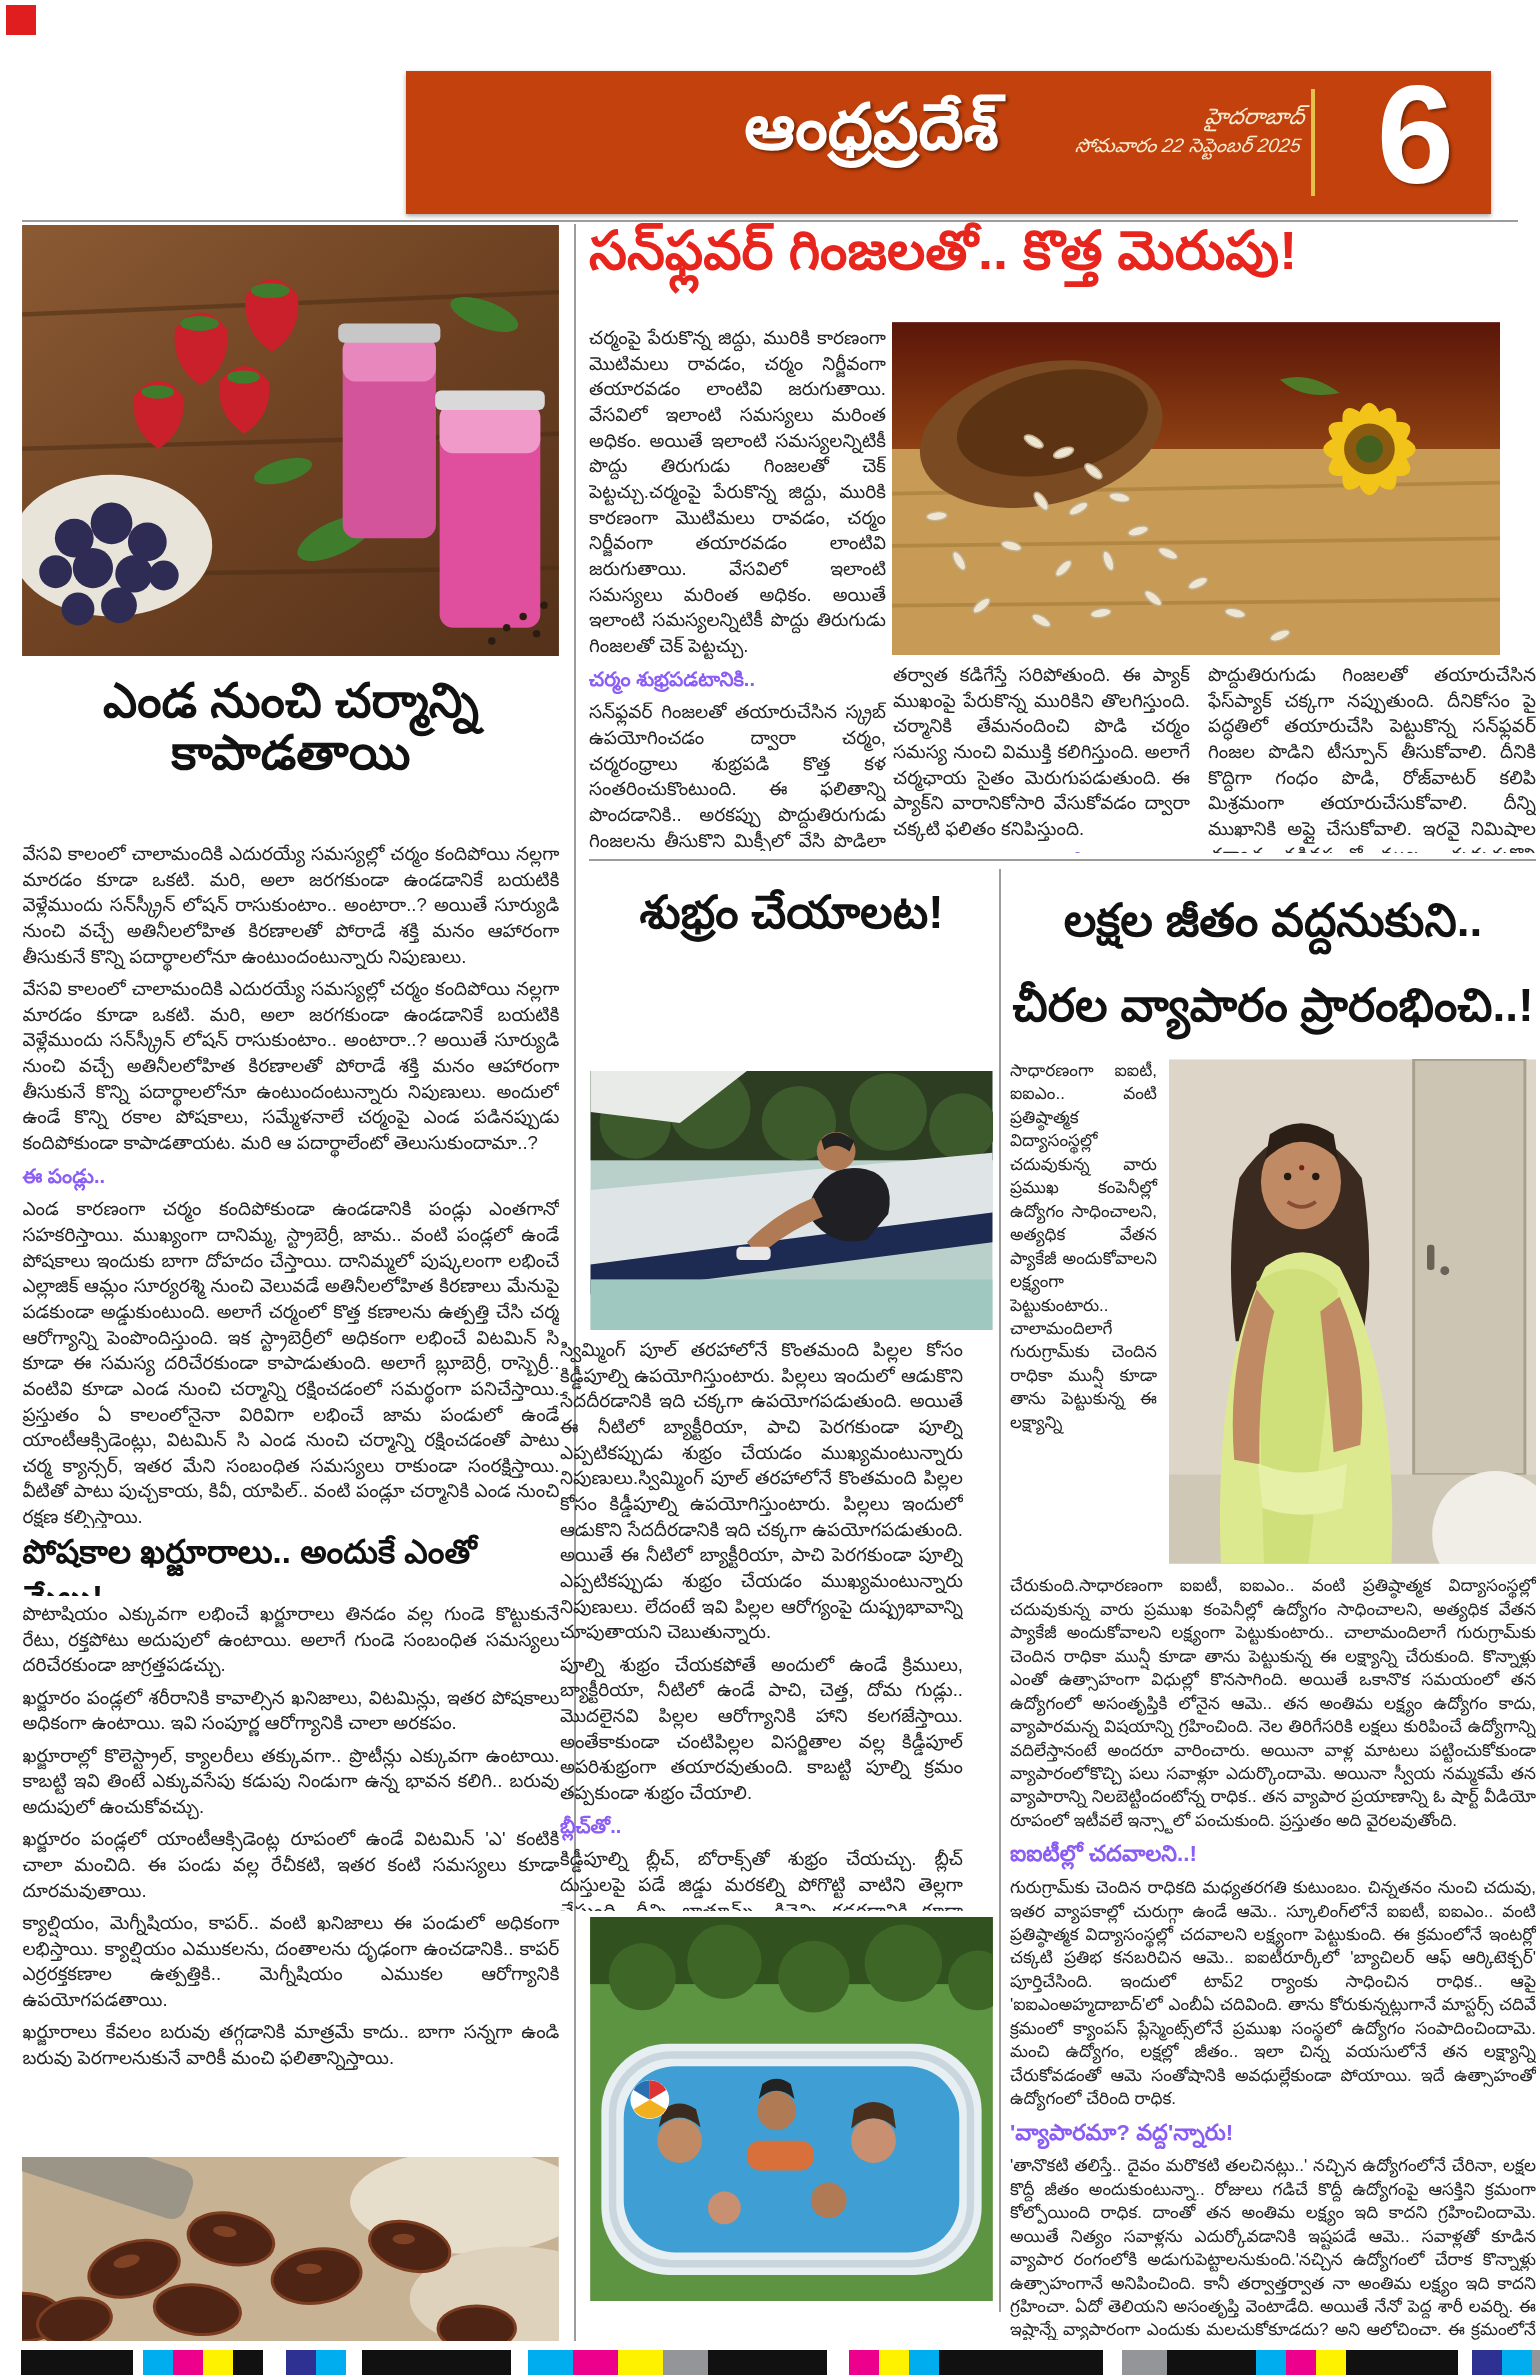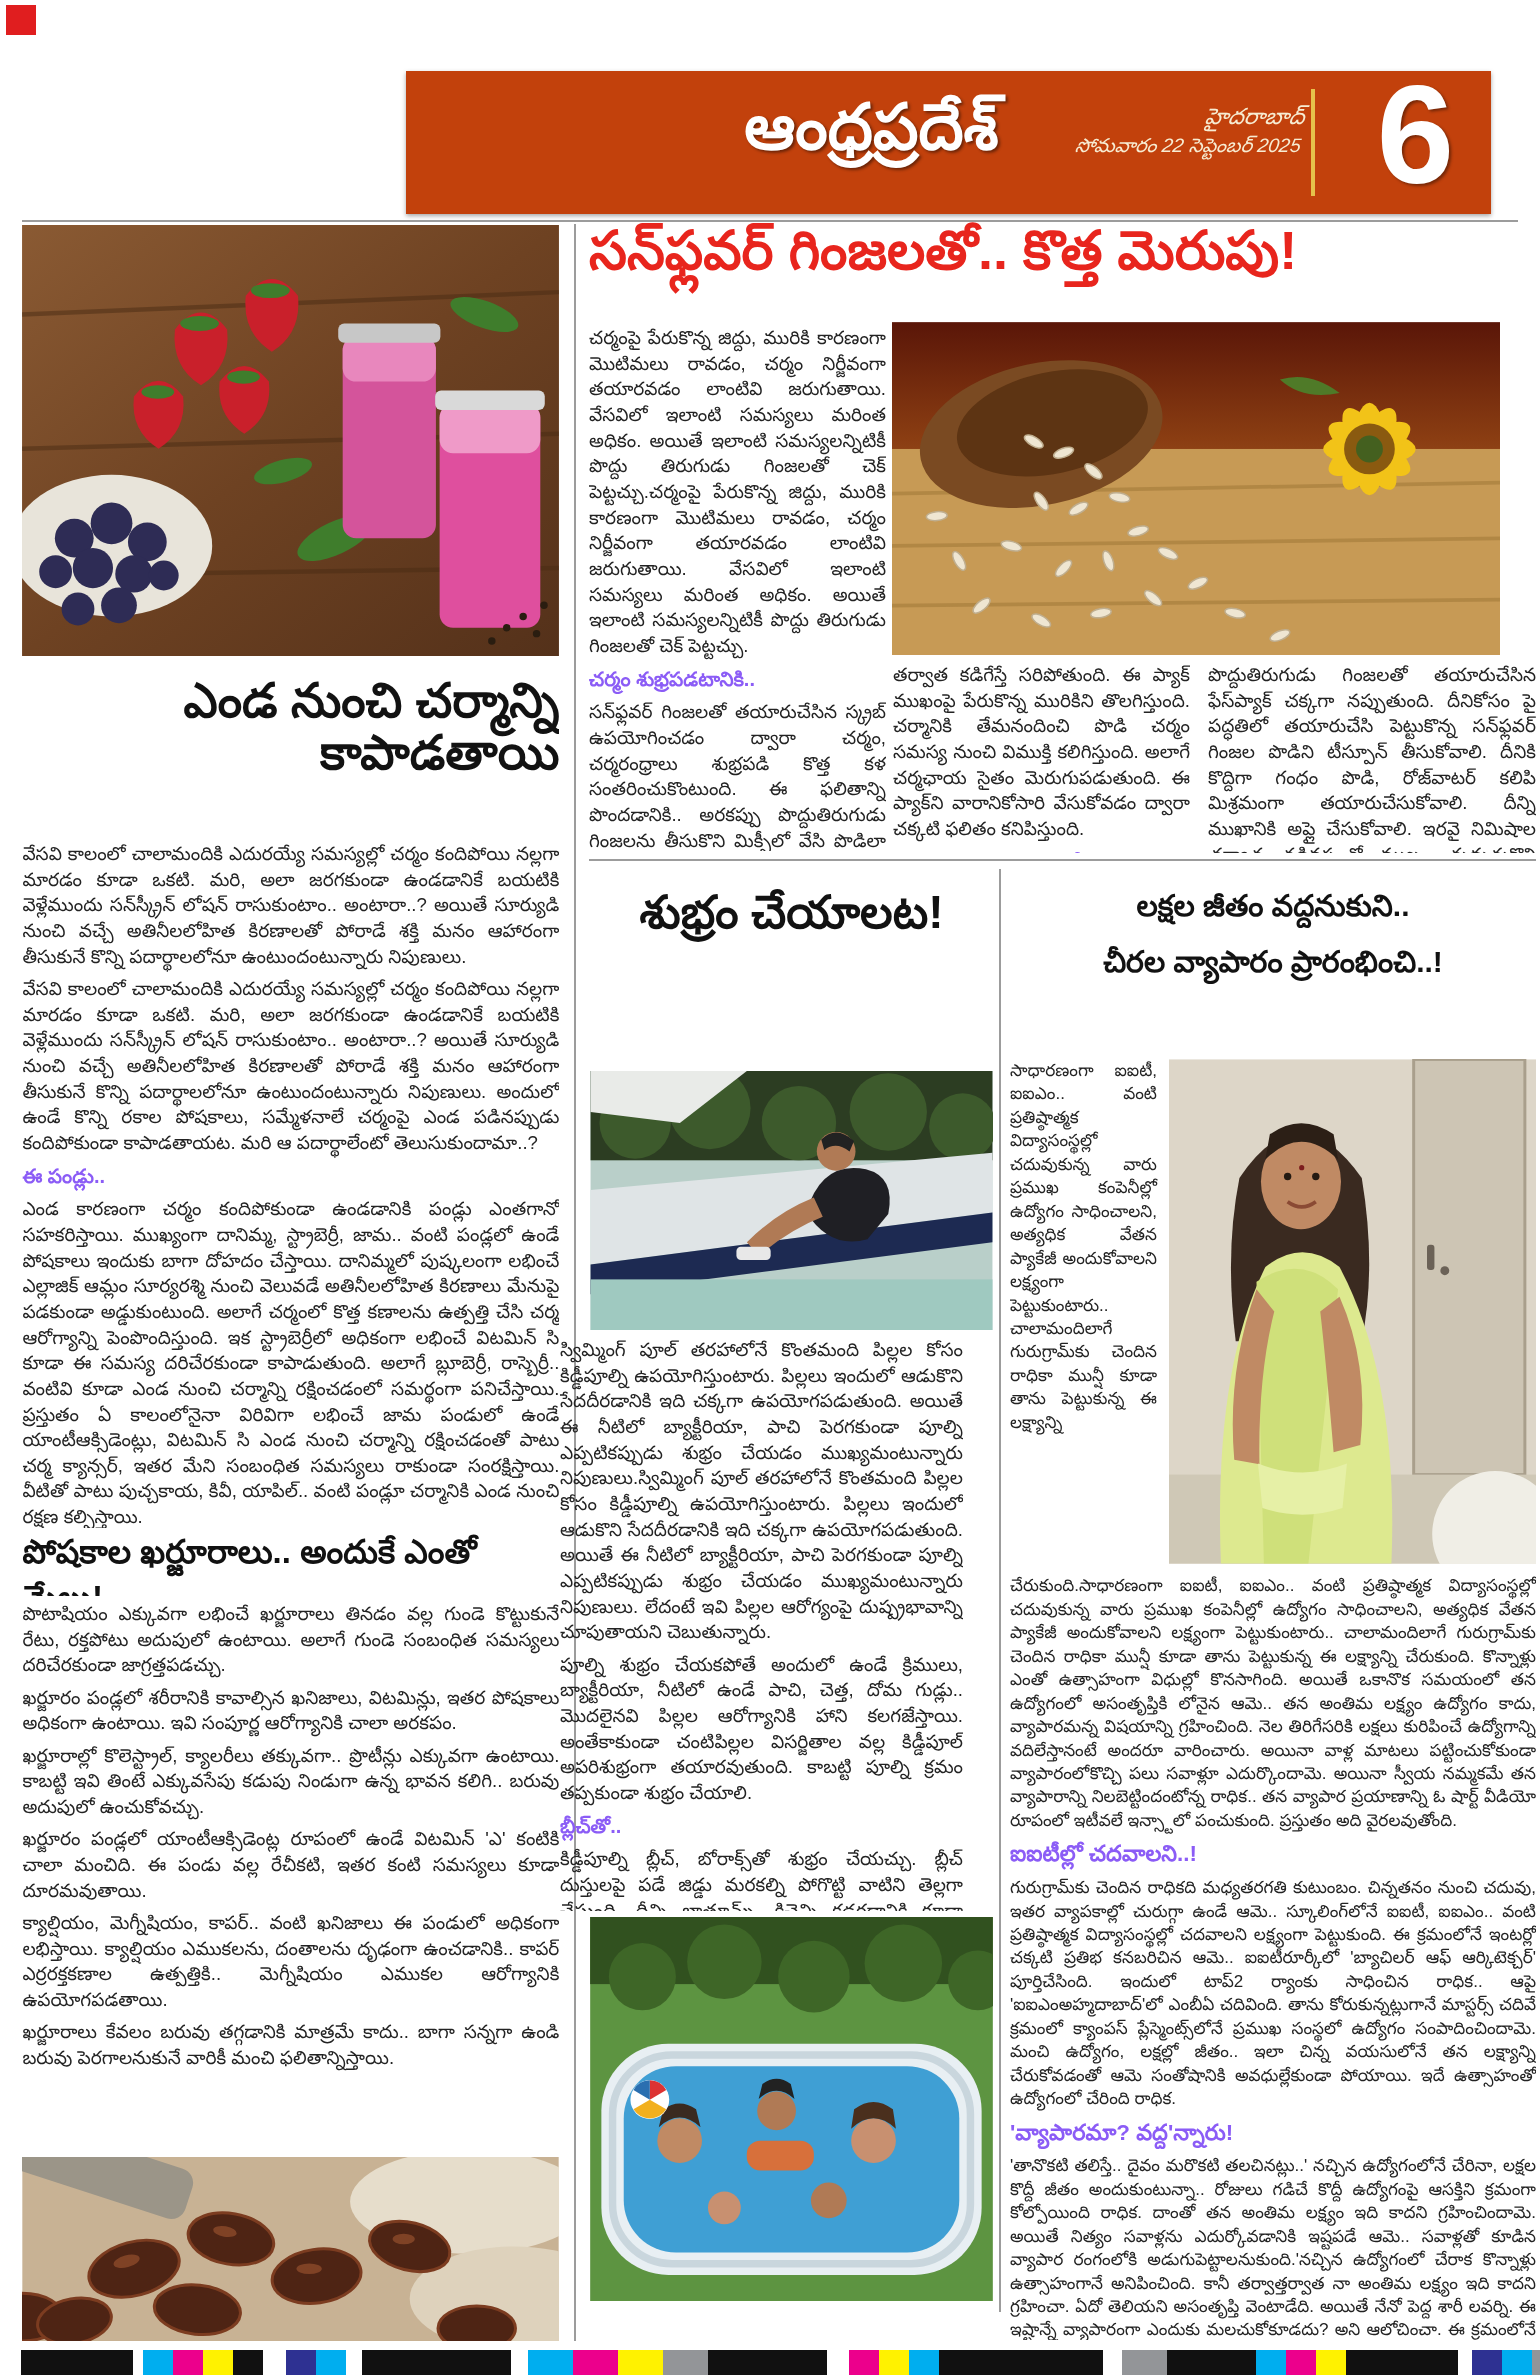--- a/index.html
+++ b/index.html
@@ -106,21 +106,21 @@
     </g>
     <g fill="#2a1d10">
       <circle cx="650" cy="540" r="5"></circle>
         <circle cx="672" cy="525" r="5"></circle>
         <circle cx="690" cy="548" r="5"></circle>
       <circle cx="630" cy="558" r="5"></circle>
         <circle cx="700" cy="510" r="5"></circle>
     </g>
   </svg>
 
-  <div class="abs headline-black col" style="left:22.4px;top:675px;width:537px;height:160px;font-size:48px;text-align:right;">
+  <div class="abs headline-black col" style="left:22.4px;top:675px;width:537px;height:160px;font-size:48px;">
     <div>ఎండ నుంచి చర్మాన్ని</div>
     <div>కాపాడతాయి</div>
   </div>
 
   <div class="abs col" style="left:22.4px;top:841px;width:537px;height:687px;">
       <p class="para">వేసవి కాలంలో చాలామందికి ఎదురయ్యే సమస్యల్లో చర్మం కందిపోయి నల్లగా మారడం కూడా ఒకటి. మరి, అలా జరగకుండా ఉండడానికే బయటికి వెళ్లేముందు సన్‌స్క్రీన్ లోషన్ రాసుకుంటాం.. అంటారా..? అయితే సూర్యుడి నుంచి వచ్చే అతినీలలోహిత కిరణాలతో పోరాడే శక్తి మనం ఆహారంగా తీసుకునే కొన్ని పదార్థాలలోనూ ఉంటుందంటున్నారు నిపుణులు.</p>
       <p class="para">వేసవి కాలంలో చాలామందికి ఎదురయ్యే సమస్యల్లో చర్మం కందిపోయి నల్లగా మారడం కూడా ఒకటి. మరి, అలా జరగకుండా ఉండడానికే బయటికి వెళ్లేముందు సన్‌స్క్రీన్ లోషన్ రాసుకుంటాం.. అంటారా..? అయితే సూర్యుడి నుంచి వచ్చే అతినీలలోహిత కిరణాలతో పోరాడే శక్తి మనం ఆహారంగా తీసుకునే కొన్ని పదార్థాలలోనూ ఉంటుందంటున్నారు నిపుణులు. అందులో ఉండే కొన్ని రకాల పోషకాలు, సమ్మేళనాలే చర్మంపై ఎండ పడినప్పుడు కందిపోకుండా కాపాడతాయట. మరి ఆ పదార్థాలేంటో తెలుసుకుందామా..?</p>
       <h3 class="subhead">ఈ పండ్లు..</h3>
       <p class="para">ఎండ కారణంగా చర్మం కందిపోకుండా ఉండడానికి పండ్లు ఎంతగానో సహకరిస్తాయి. ముఖ్యంగా దానిమ్మ, స్ట్రాబెర్రీ, జామ.. వంటి పండ్లలో ఉండే పోషకాలు ఇందుకు బాగా దోహదం చేస్తాయి. దానిమ్మలో పుష్కలంగా లభించే ఎల్లాజిక్ ఆమ్లం సూర్యరశ్మి నుంచి వెలువడే అతినీలలోహిత కిరణాలు మేనుపై పడకుండా అడ్డుకుంటుంది. అలాగే చర్మంలో కొత్త కణాలను ఉత్పత్తి చేసి చర్మ ఆరోగ్యాన్ని పెంపొందిస్తుంది. ఇక స్ట్రాబెర్రీలో అధికంగా లభించే విటమిన్ సి కూడా ఈ సమస్య దరిచేరకుండా కాపాడుతుంది. అలాగే బ్లూబెర్రీ, రాస్బెర్రీ.. వంటివి కూడా ఎండ నుంచి చర్మాన్ని రక్షించడంలో సమర్థంగా పనిచేస్తాయి. ప్రస్తుతం ఏ కాలంలోనైనా విరివిగా లభించే జామ పండులో ఉండే యాంటీఆక్సిడెంట్లు, విటమిన్ సి ఎండ నుంచి చర్మాన్ని రక్షించడంతో పాటు చర్మ క్యాన్సర్, ఇతర మేని సంబంధిత సమస్యలు రాకుండా సంరక్షిస్తాయి. వీటితో పాటు పుచ్చకాయ, కివీ, యాపిల్.. వంటి పండ్లూ చర్మానికి ఎండ నుంచి రక్షణ కల్పిస్తాయి.</p>
     </div>
@@ -293,21 +293,21 @@
         <path d="M0 -26 a26 26 0 0 1 22 13 l-22 13z" fill="#d33"></path>
         <path d="M0 -26 a26 26 0 0 0 -22 13 l22 13z" fill="#2a6fb0"></path>
         <path d="M-22 13 a26 26 0 0 0 44 0 l-22 -13z" fill="#f2b01e"></path>
       </g>
       <rect x="210" y="300" width="90" height="40" rx="18" fill="#e86a2a" opacity=".9"></rect>
     </g>
   </svg>
 
   <div class="abs rule" style="left:999px;top:869px;width:1.5px;height:1443px;"></div>
 
-  <div class="abs headline-black col" style="left:1010px;top:878px;width:526px;height:175px;font-size:30px;line-height:1.85;">
+  <div class="abs headline-black col" style="left:1010px;top:878px;width:526px;height:175px;font-size:46px;line-height:1.85;">
     <div>లక్షల జీతం వద్దనుకుని..</div>
     <div>చీరల వ్యాపారం ప్రారంభించి..!</div>
   </div>
 
   <div class="abs flow saree-flow" style="left:1010px;top:1059px;width:526px;height:1281px;">
     <svg class="saree-photo" viewBox="0 0 495 680">
       <rect width="495" height="680" fill="#ddd6c8"></rect>
       <rect x="330" y="0" width="150" height="560" fill="#cdc5b4" stroke="#a99f8c" stroke-width="4"></rect>
       <rect x="348" y="250" width="10" height="34" rx="4" fill="#6b6257"></rect>
       <circle cx="372" cy="285" r="6" fill="#6b6257"></circle>

